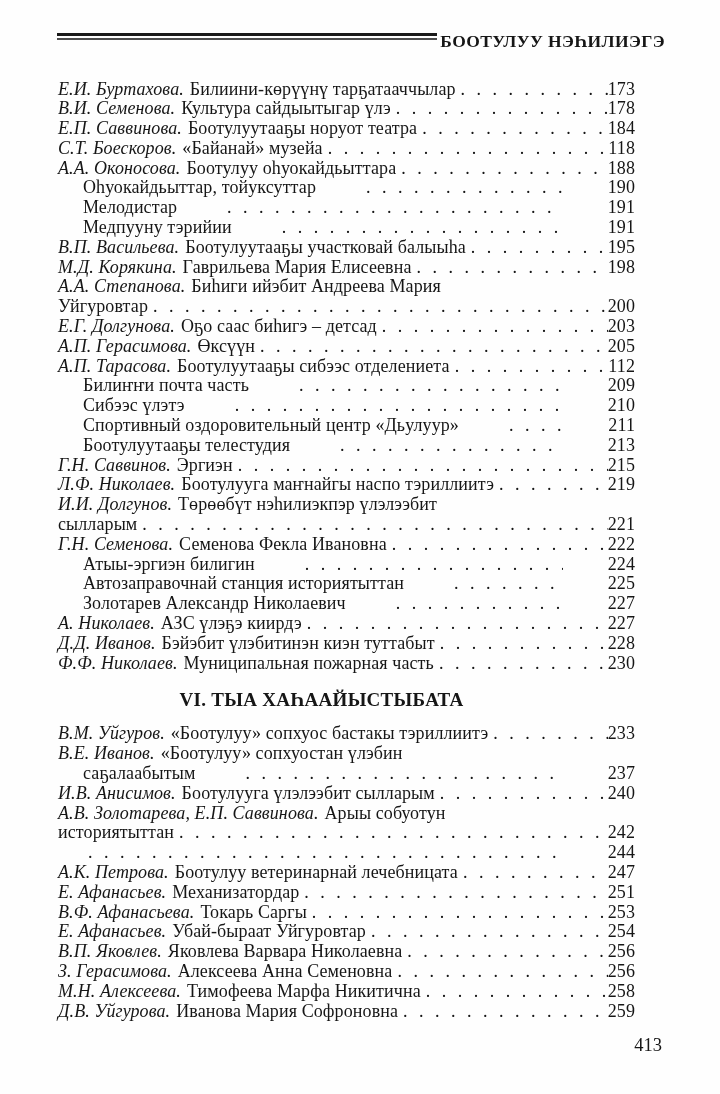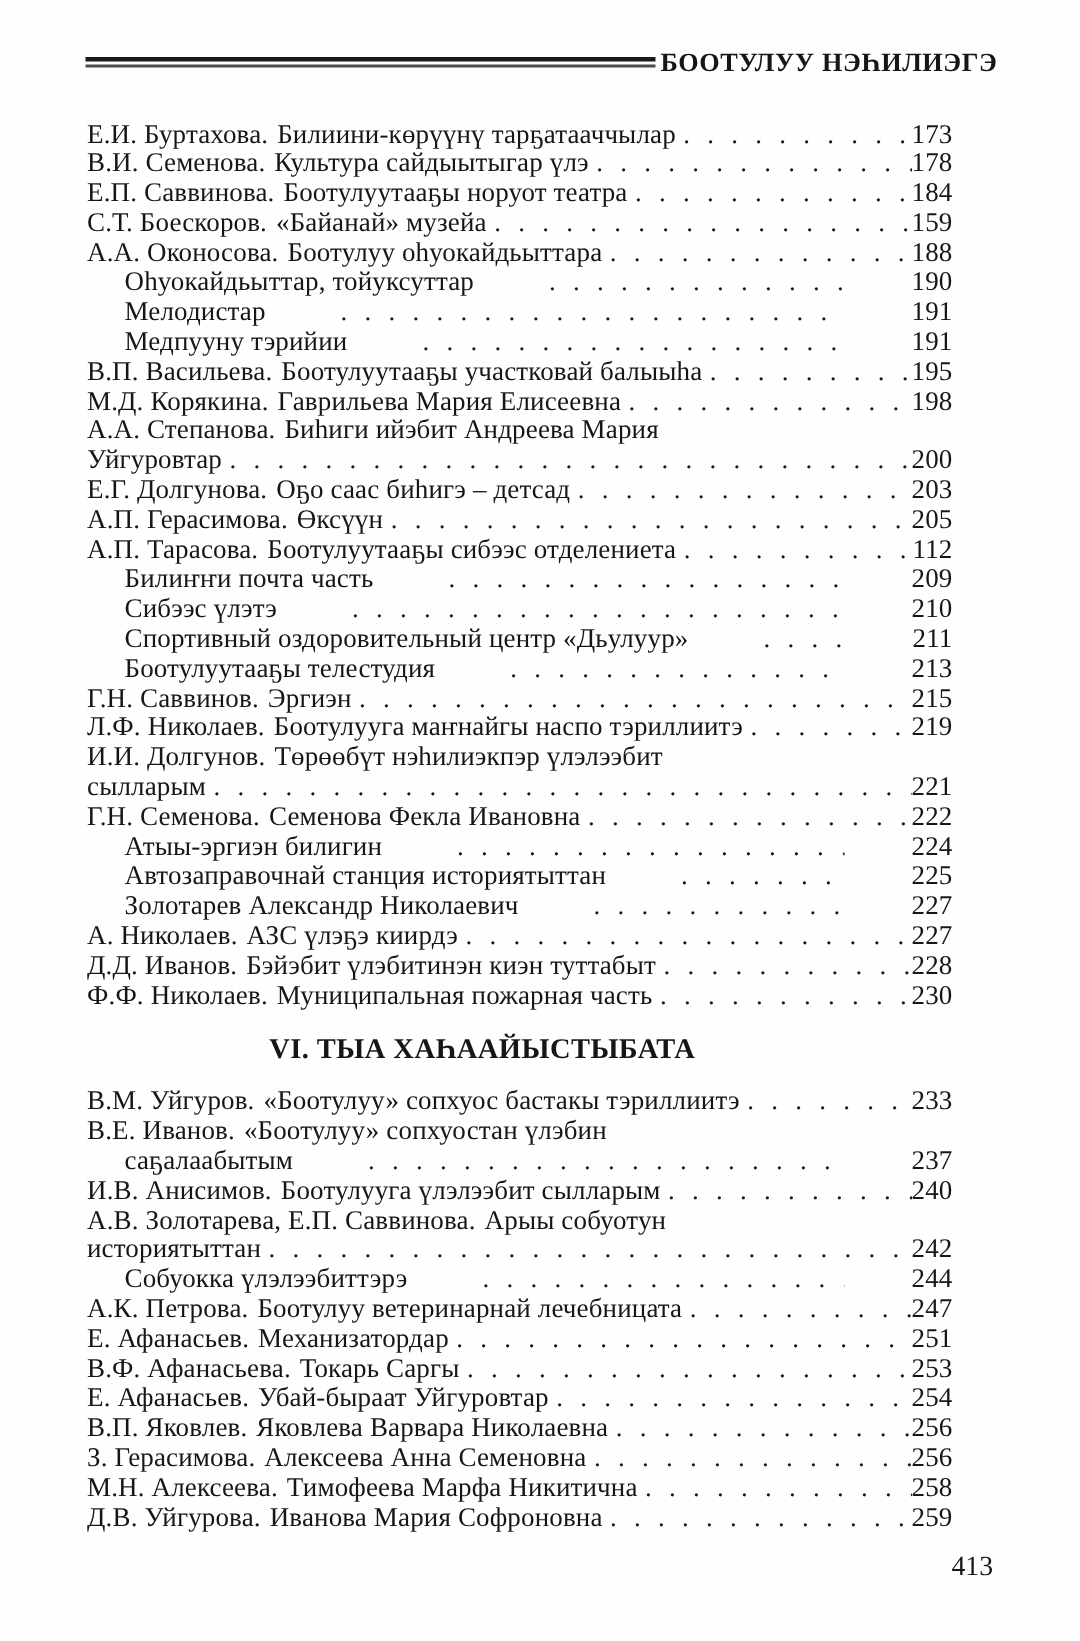--- a/index.html
+++ b/index.html
@@ -7,21 +7,21 @@
     width: 720px; height: 1094px;
     background: #fefefe;
     color: #161616;
     font-family: "Liberation Serif", serif;
     position: relative;
     overflow: hidden;
   }
   
   .running-head {
     display: flex;
-    align-items: center;
+    align-items: flex-start;
     padding: 33px 55px 0 57px;
   }
   .head-rule {
     flex: 1;
     height: 7px;
     box-sizing: border-box;
     border-top: 3px solid #1a1a1a;
     border-bottom: 2px solid #4c4c4c;
     margin-bottom: 1px;
   }
@@ -36,21 +36,21 @@
   
   .toc { margin: 29px 85px 0 58px; }
   .toc-row {
     display: flex;
     align-items: baseline;
     line-height: 19.8px;
     font-size: 18px;
     letter-spacing: 0.1px;
   }
   .toc-row.indent { padding-left: 25px; gap: 45px; }
-  .author { margin-right: 6px; white-space: pre; }
+  .author { font-style: italic; margin-right: 6px; white-space: pre; }
   .title  { white-space: pre; }
   .leader {
     flex: 1;
     overflow: hidden;
     white-space: nowrap;
     text-align: right;
     margin-left: 5px;
     min-width: 0;
   }
   .leader::after {
@@ -103,21 +103,21 @@
     <span class="author">Е.П. Саввинова.</span>
     <span class="title">Боотулуутааҕы норуот театра</span>
     <span class="leader"></span>
     <span class="pageno">184</span>
   </div>
 
   <div class="toc-row">
     <span class="author">С.Т. Боескоров.</span>
     <span class="title">«Байанай» музейа</span>
     <span class="leader"></span>
-    <span class="pageno">159</span>
+    <span class="pageno">118</span>
   </div>
 
   <div class="toc-row">
     <span class="author">А.А. Оконосова.</span>
     <span class="title">Боотулуу оһуокайдьыттара</span>
     <span class="leader"></span>
     <span class="pageno">188</span>
   </div>
 
   <div class="toc-row indent">
@@ -328,21 +328,20 @@
 
   <div class="toc-row">
 
     <span class="title">историятыттан</span>
     <span class="leader"></span>
     <span class="pageno">242</span>
   </div>
 
   <div class="toc-row indent">
 
-    <span class="title">Собуокка үлэлээбиттэрэ</span>
     <span class="leader"></span>
     <span class="pageno">244</span>
   </div>
 
   <div class="toc-row">
     <span class="author">А.К. Петрова.</span>
     <span class="title">Боотулуу ветеринарнай лечебницата</span>
     <span class="leader"></span>
     <span class="pageno">247</span>
   </div>

